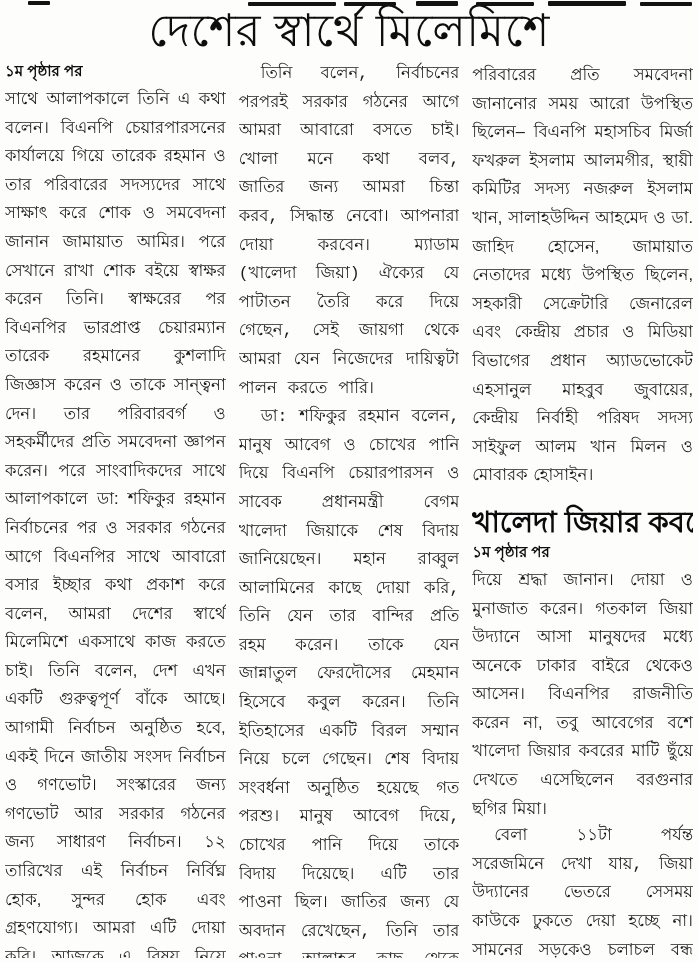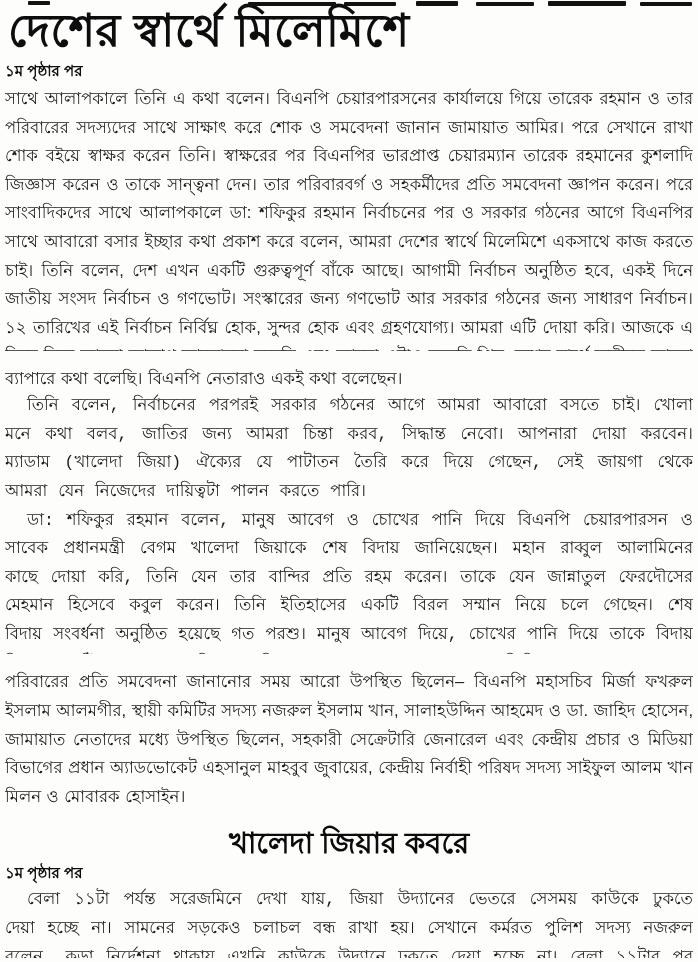--- a/index.html
+++ b/index.html
@@ -4,27 +4,27 @@
 <style>
   html,body{margin:0;padding:0;}
   body{
     width:698px;height:962px;overflow:hidden;background:#fdfdfc;
     font-family:"Liberation Sans","DejaVu Sans",sans-serif;
     color:#1b1b1b;position:relative;
   }
   .crop-strip{position:absolute;top:0;left:0;width:698px;height:8px;}
   .crop-strip .mark{position:absolute;background:#121212;border-radius:1px;}
   .headline{
-    margin:6px 8px 2px 8px;text-align:left;
-    font-size:45px;line-height:50px;font-weight:bold;color:#0d0d0d;
+    margin:6px 8px 2px 8px;text-align:center;
+    font-size:45px;line-height:50px;font-weight:normal;color:#0d0d0d;
     letter-spacing:0.5px;white-space:nowrap;
   }
   .columns{
     display:flex;gap:13px;padding:2px 5px 0 5px;box-sizing:border-box;
-    height:900px;overflow:hidden;flex-direction:column;
+    height:900px;overflow:hidden;
   }
   .col{flex:1 1 0;min-width:0;overflow:hidden;}
   .cont-label{
     font-weight:bold;font-size:15px;line-height:22px;color:#0d0d0d;
     margin:0 0 2px 0;
   }
   .para{
     margin:0;font-size:16.5px;line-height:28.6px;text-align:justify;
     text-justify:inter-word;color:#1b1b1b;
     word-spacing:1px;
@@ -49,23 +49,23 @@
 </div>
 
 <h1 class="headline">দেশের স্বার্থে মিলেমিশে</h1>
 
 <div class="columns">
   <div class="col">
       <div class="cont-label">১ম পৃষ্ঠার পর</div>
       <p class="para">সাথে আলাপকালে তিনি এ কথা বলেন। বিএনপি চেয়ারপারসনের কার্যালয়ে গিয়ে তারেক রহমান ও তার পরিবারের সদস্যদের সাথে সাক্ষাৎ করে শোক ও সমবেদনা জানান জামায়াত আমির। পরে সেখানে রাখা শোক বইয়ে স্বাক্ষর করেন তিনি। স্বাক্ষরের পর বিএনপির ভারপ্রাপ্ত চেয়ারম্যান তারেক রহমানের কুশলাদি জিজ্ঞাস করেন ও তাকে সান্ত্বনা দেন। তার পরিবারবর্গ ও সহকর্মীদের প্রতি সমবেদনা জ্ঞাপন করেন। পরে সাংবাদিকদের সাথে আলাপকালে ডা: শফিকুর রহমান নির্বাচনের পর ও সরকার গঠনের আগে বিএনপির সাথে আবারো বসার ইচ্ছার কথা প্রকাশ করে বলেন, আমরা দেশের স্বার্থে মিলেমিশে একসাথে কাজ করতে চাই। তিনি বলেন, দেশ এখন একটি গুরুত্বপূর্ণ বাঁকে আছে। আগামী নির্বাচন অনুষ্ঠিত হবে, একই দিনে জাতীয় সংসদ নির্বাচন ও গণভোট। সংস্কারের জন্য গণভোট আর সরকার গঠনের জন্য সাধারণ নির্বাচন। ১২ তারিখের এই নির্বাচন নির্বিঘ্ন হোক, সুন্দর হোক এবং গ্রহণযোগ্য। আমরা এটি দোয়া করি। আজকে এ বিষয় নিয়ে আমরা আলাপ-আলোচনা করেছি এবং আমরা এটাও বলেছি প্রিয় দেশের স্বার্থে অতীতে আমরা একসাথে কাজ করেছি। আগামীতেও দেশের স্বার্থে ইনশা আল্লাহ আমরা একসাথে কাজ করব।</p>
     </div>
   <div class="col">
-      <p class="para">ব্যাপারে কথা বলেছি। বিএনপি নেতারাও একই কথা বলেছেন।</p>
       <p class="para indent">তিনি বলেন, নির্বাচনের পরপরই সরকার গঠনের আগে আমরা আবারো বসতে চাই। খোলা মনে কথা বলব, জাতির জন্য আমরা চিন্তা করব, সিদ্ধান্ত নেবো। আপনারা দোয়া করবেন। ম্যাডাম (খালেদা জিয়া) ঐক্যের যে পাটাতন তৈরি করে দিয়ে গেছেন, সেই জায়গা থেকে আমরা যেন নিজেদের দায়িত্বটা পালন করতে পারি।</p>
       <p class="para indent">ডা: শফিকুর রহমান বলেন, মানুষ আবেগ ও চোখের পানি দিয়ে বিএনপি চেয়ারপারসন ও সাবেক প্রধানমন্ত্রী বেগম খালেদা জিয়াকে শেষ বিদায় জানিয়েছেন। মহান রাব্বুল আলামিনের কাছে দোয়া করি, তিনি যেন তার বান্দির প্রতি রহম করেন। তাকে যেন জান্নাতুল ফেরদৌসের মেহমান হিসেবে কবুল করেন। তিনি ইতিহাসের একটি বিরল সম্মান নিয়ে চলে গেছেন। শেষ বিদায় সংবর্ধনা অনুষ্ঠিত হয়েছে গত পরশু। মানুষ আবেগ দিয়ে, চোখের পানি দিয়ে তাকে বিদায় দিয়েছে। এটি তার পাওনা ছিল। জাতির জন্য যে অবদান রেখেছেন, তিনি তার পাওনা আল্লাহর কাছ থেকে পেয়েছেন।</p>
     </div>
   <div class="col">
       <p class="para">পরিবারের প্রতি সমবেদনা জানানোর সময় আরো উপস্থিত ছিলেন– বিএনপি মহাসচিব মির্জা ফখরুল ইসলাম আলমগীর, স্থায়ী কমিটির সদস্য নজরুল ইসলাম খান, সালাহউদ্দিন আহমেদ ও ডা. জাহিদ হোসেন, জামায়াত নেতাদের মধ্যে উপস্থিত ছিলেন, সহকারী সেক্রেটারি জেনারেল এবং কেন্দ্রীয় প্রচার ও মিডিয়া বিভাগের প্রধান অ্যাডভোকেট এহসানুল মাহবুব জুবায়ের, কেন্দ্রীয় নির্বাহী পরিষদ সদস্য সাইফুল আলম খান মিলন ও মোবারক হোসাইন।</p>
       <h2 class="sub-headline">খালেদা জিয়ার কবরে</h2>
       <div class="cont-label">১ম পৃষ্ঠার পর</div>
+      <p class="para">দিয়ে শ্রদ্ধা জানান। দোয়া ও মুনাজাত করেন। গতকাল জিয়া উদ্যানে আসা মানুষদের মধ্যে অনেকে ঢাকার বাইরে থেকেও আসেন। বিএনপির রাজনীতি করেন না, তবু আবেগের বশে খালেদা জিয়ার কবরের মাটি ছুঁয়ে দেখতে এসেছিলেন বরগুনার ছগির মিয়া।</p>
       <p class="para indent">বেলা ১১টা পর্যন্ত সরেজমিনে দেখা যায়, জিয়া উদ্যানের ভেতরে সেসময় কাউকে ঢুকতে দেয়া হচ্ছে না। সামনের সড়কেও চলাচল বন্ধ রাখা হয়। সেখানে কর্মরত পুলিশ সদস্য নজরুল বলেন, কড়া নির্দেশনা থাকায় এখনি কাউকে উদ্যানে ঢুকতে দেয়া হচ্ছে না। বেলা ১১টার পর থেকে জিয়া উদ্যানের সামনের সড়কে যানবাহন চলাচল করতে দেয়া হয়। দুপুর ১২টার পর প্রবেশমুখ খুলে দিলে বিএনপির নেতাকর্মী ও সাধারণ মানুষ খালেদা জিয়ার কবর জিয়ারত করতে যান। যারা এসেছেন, তাদের মধ্যে নারী ছিলেন বেশি। উল্লেখ্য, বেগম খালেদা জিয়া গত মঙ্গলবার ভোর ৬টায় রাজধানীর এভারকেয়ার হাসপাতালে চিকিৎসাধীন অবস্থায় ইন্তেকাল করেন। বুধবার তার জানাজা ও দাফন সম্পন্ন হয়। খালেদা জিয়ার জানাজায় দলমত-নির্বিশেষে অগণিত মানুষ যোগ দেন। জানাজা শেষে জিয়া উদ্যানে স্বামী সাবেক রাষ্ট্রপতি ও বিএনপির প্রতিষ্ঠাতা জিয়াউর রহমানের কবরের পাশে খালেদা জিয়াকে দাফন করা হয়।</p>
     </div>
 </div>
 
 </body></html>

